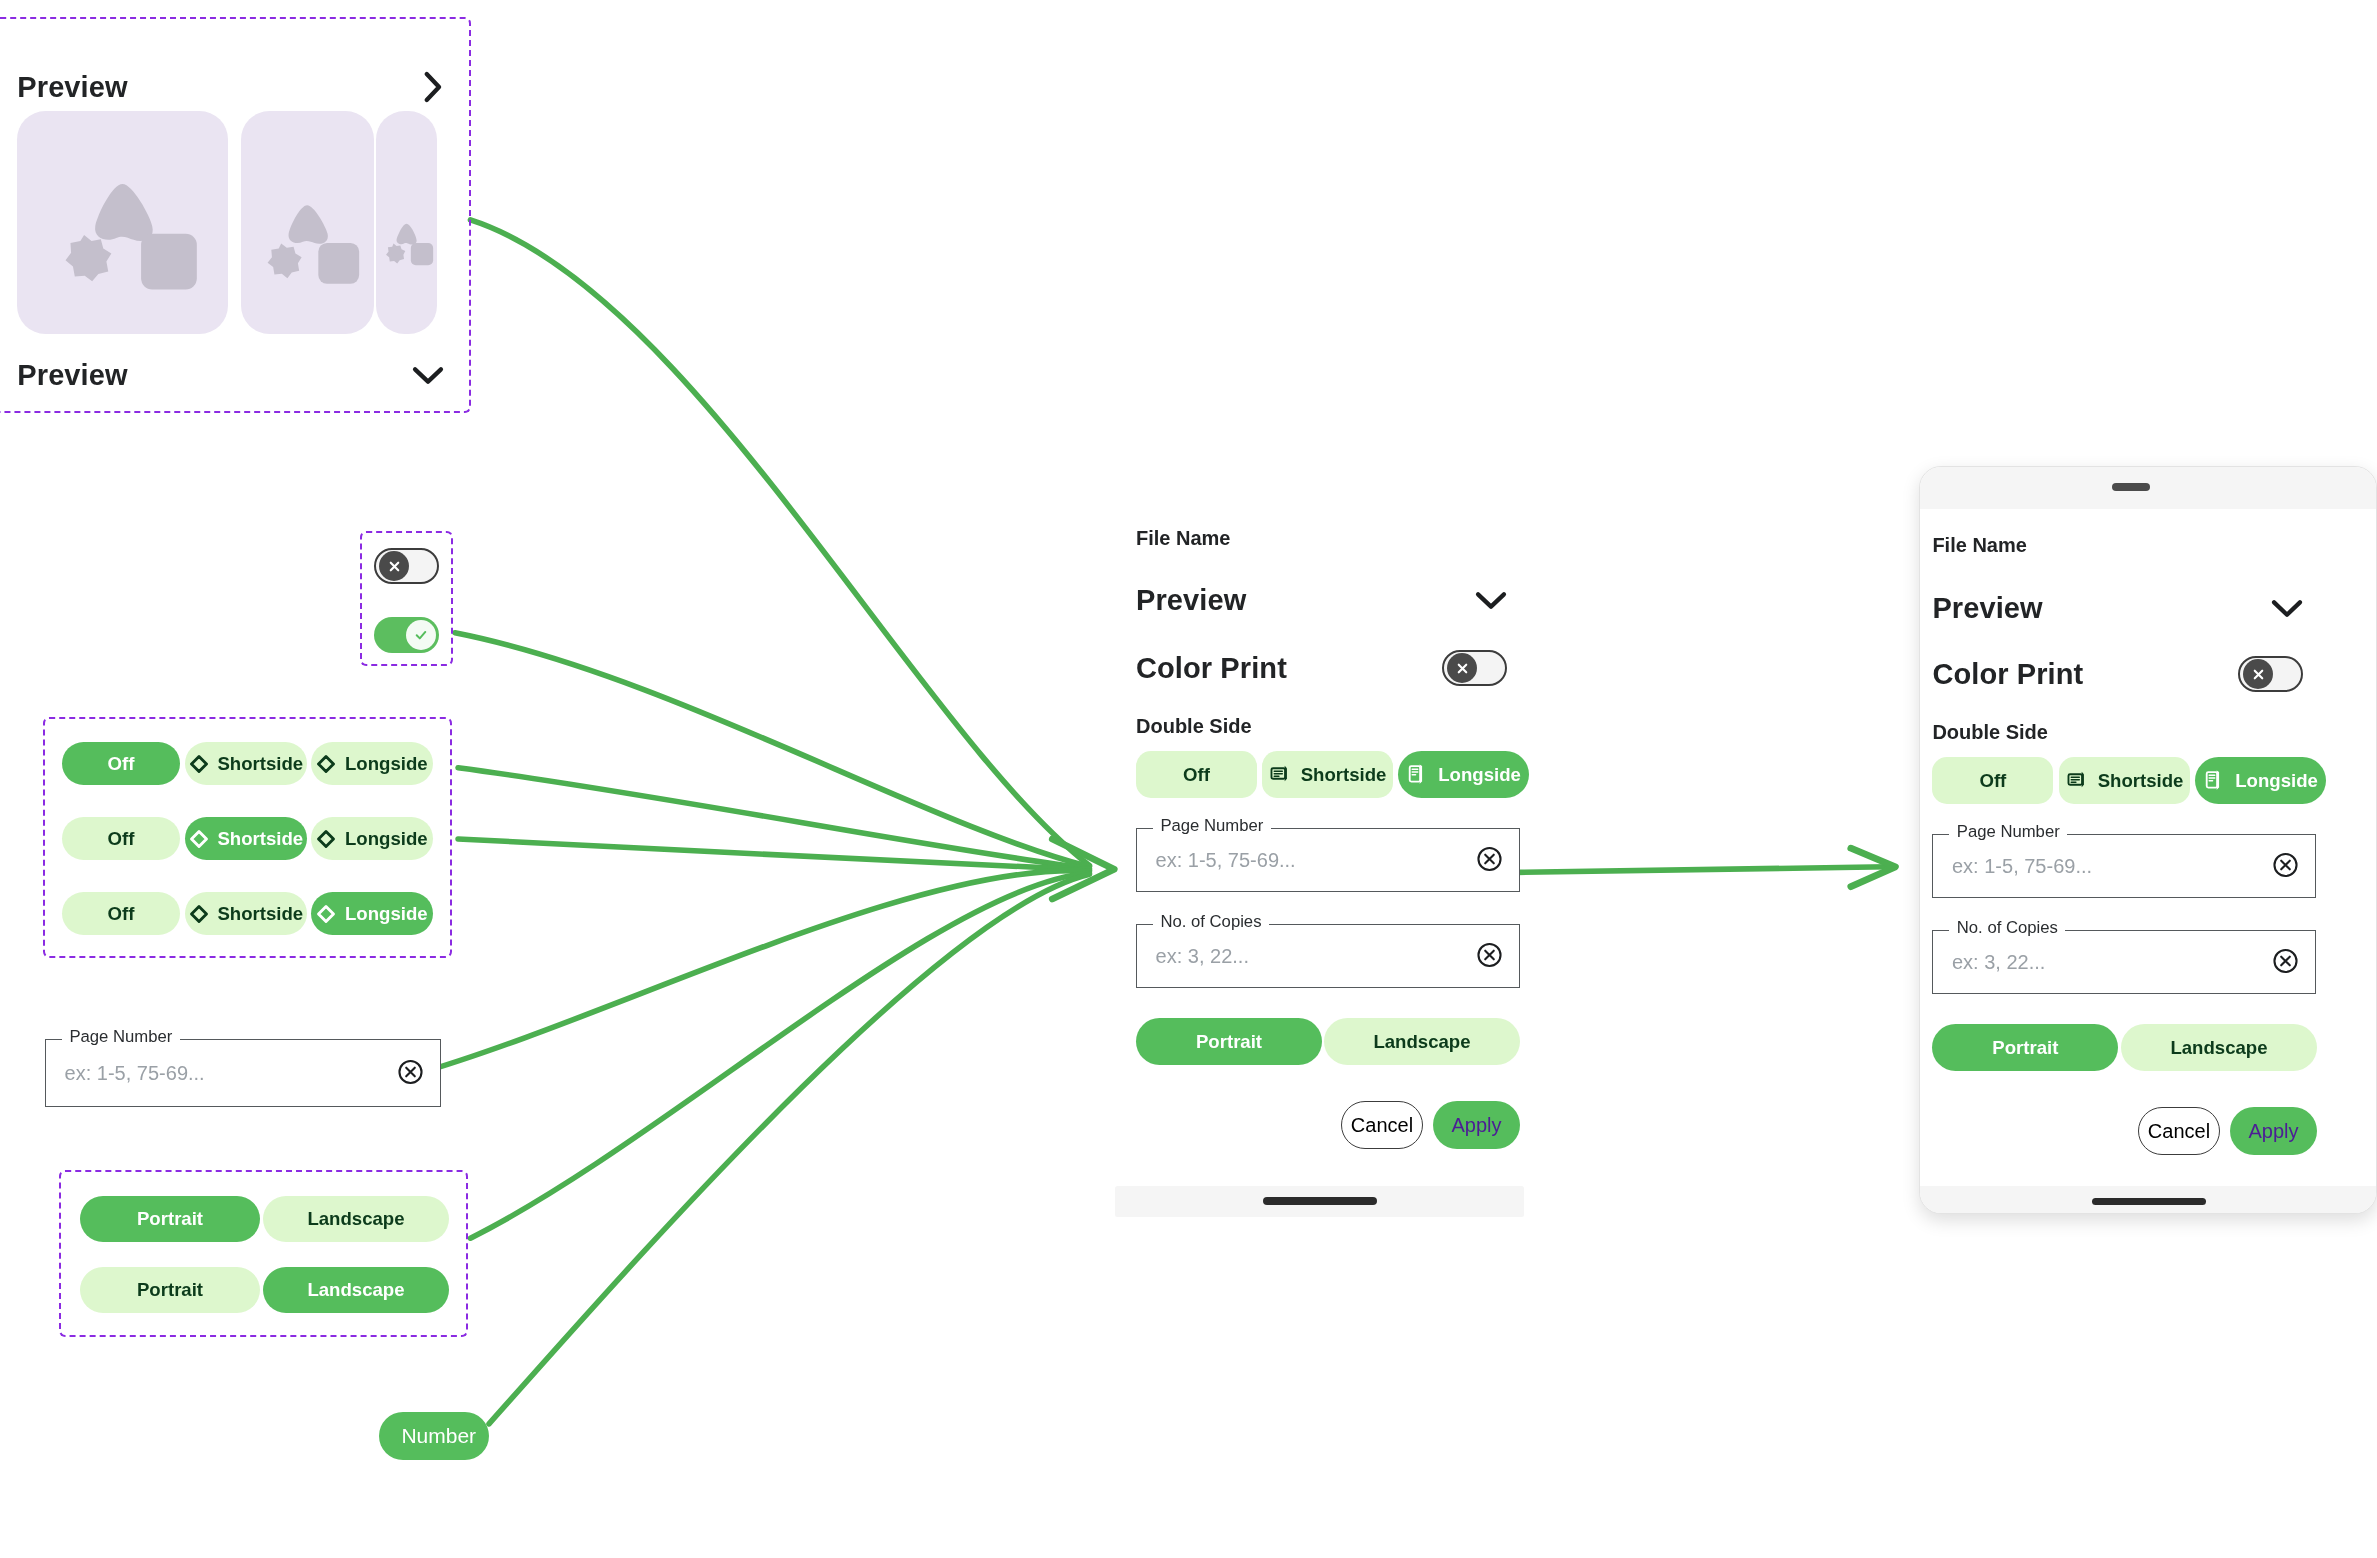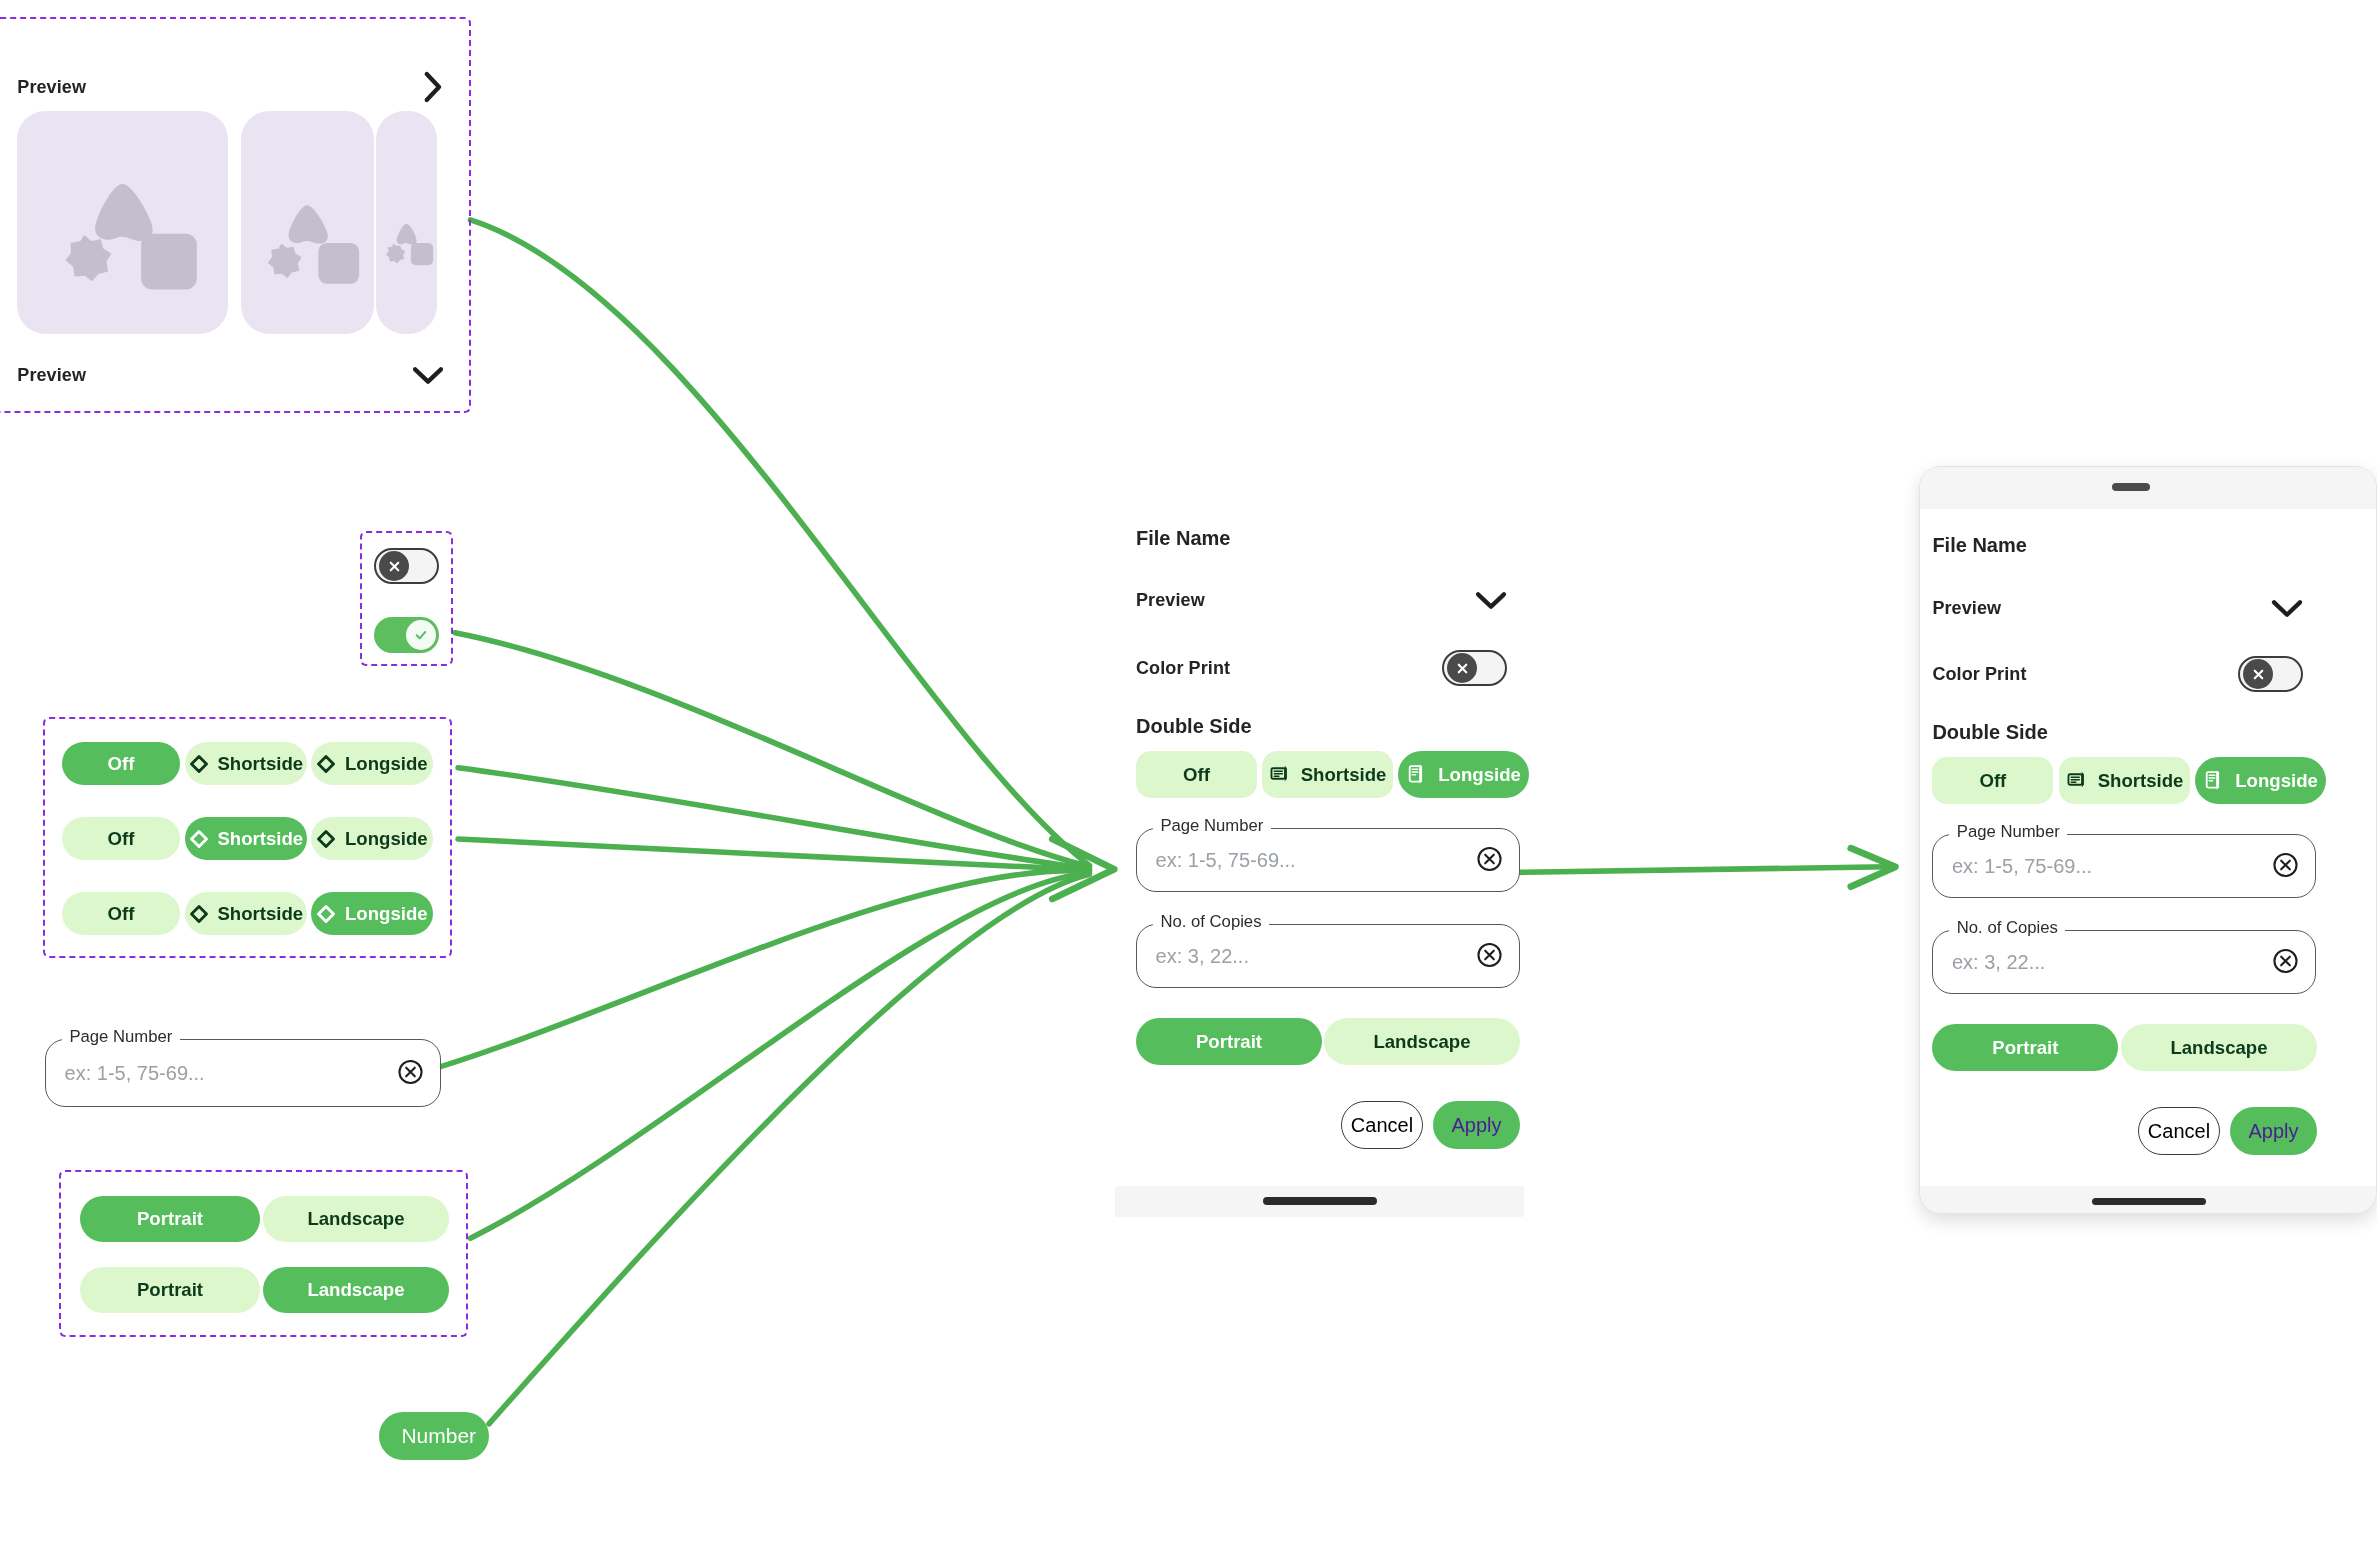--- a/index.html
+++ b/index.html
@@ -7,21 +7,21 @@
               font-family:"Liberation Sans", sans-serif; overflow:hidden; }
   #stage { position:relative; width:2377px; height:1559px; }
 
   
   #wires { position:absolute; inset:0; width:2377px; height:1559px; pointer-events:none; }
 
   
   .spec { position:absolute; border:2.5px dashed #8B2BE2; border-radius:6.2px; }
 
   
-  .h-row { font-size:18px; font-weight:700; color:#222426; letter-spacing:0.1px; }
+  .h-row { font-size:29px; font-weight:700; color:#222426; letter-spacing:0.1px; }
   .sec-title { font-size:20px; font-weight:700; color:#222426; }
 
   
   .pv-head { position:absolute; display:flex; align-items:center;
              justify-content:space-between; }
   .thumb { background:#EAE4F2; position:absolute; }
   .shapes { position:absolute; left:0; top:0; width:100%; height:100%; }
 
   
   .chev { display:block; }
@@ -33,21 +33,21 @@
   .tg-on  { background:#5CBE5F; }
   .tg-on .knob { background:#F4FBF4; border-radius:50%; }
 
   
   .seg { position:absolute; display:flex; align-items:center; justify-content:center;
          border-radius:619px; font-size:18.6px; font-weight:700; gap:8.7px; }
   .seg.on  { background:#55BD5C; color:#ffffff; }
   .seg.off { background:#DDF7CD; color:#0C3B1B; }
 
   
-  .field { position:absolute; border:1.9px solid #55595C; border-radius:20px; background:#fff; }
+  .field { position:absolute; border:1.9px solid #55595C; border-radius:0; background:#fff; }
   .field .legend { position:absolute; top:-13px; left:16px; background:#fff; padding:0 7.4px;
                    font-size:16.7px; color:#2A2D30; white-space:nowrap; }
   .field .ph { position:absolute; left:18.6px; top:50%; transform:translateY(-50%);
                font-size:20px; color:#9AA0A6; white-space:nowrap; }
   .field .clear { position:absolute; right:16px; top:50%; transform:translateY(-50%); }
 
   
   .btn { position:absolute; border-radius:619px; display:flex; align-items:center;
          justify-content:center; font-size:20px; font-weight:400; }
   .btn-ghost { background:#fff; border:1.9px solid #3C3C3C; color:#000000; }

